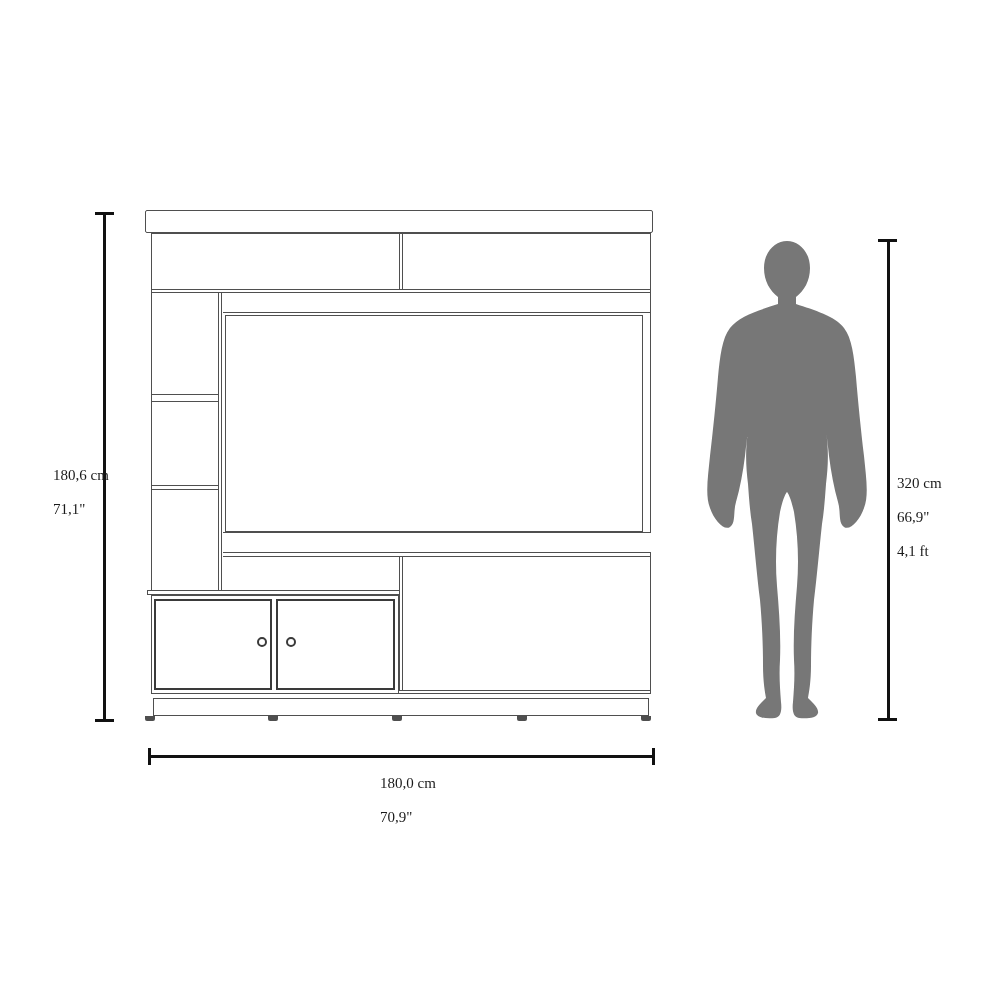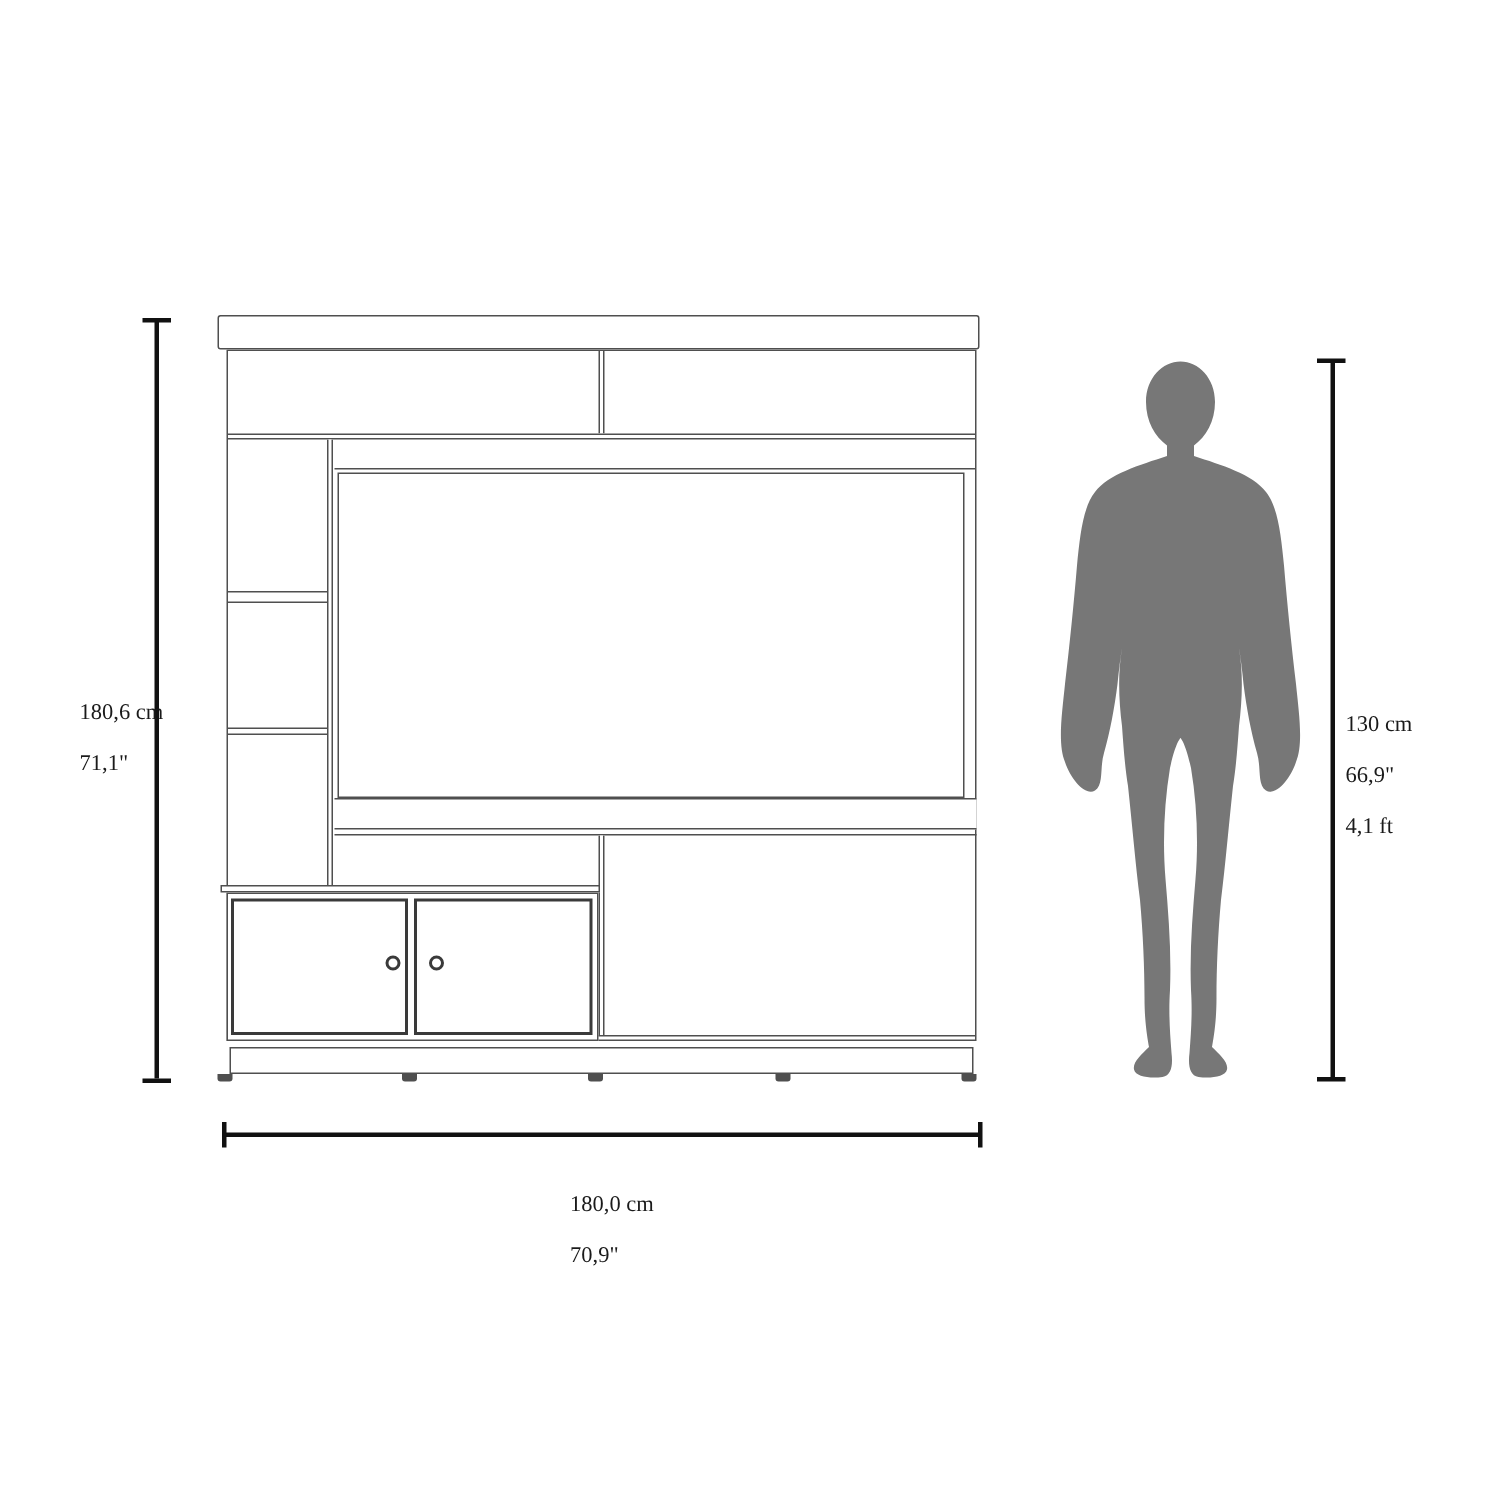--- a/index.html
+++ b/index.html
@@ -72,21 +72,21 @@
     <div class="dim-label" style="left:53px;top:450px;">
       <div>180,6 cm</div>
       <div>71,1"</div>
     </div>
   </div>
 
   <div>
     <div class="dim" style="left:149px;top:755px;width:505px;height:3px;"></div>
     <div class="dim" style="left:148px;top:748px;width:3px;height:17px;"></div>
     <div class="dim" style="left:652px;top:748px;width:3px;height:17px;"></div>
-    <div class="dim-label" style="left:380px;top:778px;">
+    <div class="dim-label" style="left:380px;top:758px;">
       <div>180,0 cm</div>
       <div>70,9"</div>
     </div>
   </div>
 
   <svg style="position:absolute;left:702px;top:240px;" width="170" height="480" viewBox="0 0 170 480">
     <path fill="#777777" d="
       M85,1
       C97,1 108,12 108,28 C108,41 102,51 94,57 L94,64
       C112,70 133,76 142,88 C150,98 152,117 154,137
@@ -110,19 +110,19 @@
       C3,256 6,236 8,216 C11,191 14,161 16,137
       C18,117 20,98 28,88 C37,76 58,70 76,64 L76,57
       C68,51 62,41 62,28 C62,12 73,1 85,1 Z"></path>
   </svg>
 
   <div>
     <div class="dim" style="left:887px;top:240px;width:3px;height:479px;"></div>
     <div class="dim" style="left:878px;top:239px;width:19px;height:3px;"></div>
     <div class="dim" style="left:878px;top:718px;width:19px;height:3px;"></div>
     <div class="dim-label" style="left:897px;top:458px;">
-      <div>130 cm</div>
+      <div>320 cm</div>
       <div>66,9"</div>
       <div>4,1 ft</div>
     </div>
   </div>
 
 </div>
 
 </body></html>

